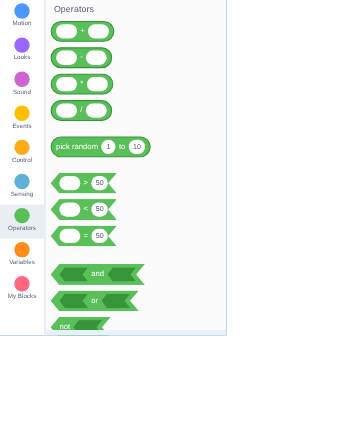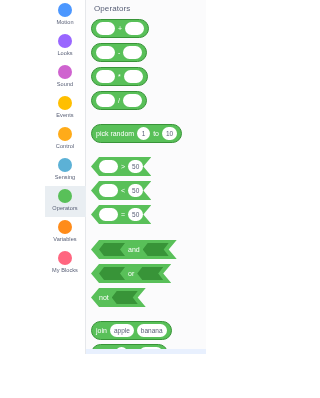--- a/index.html
+++ b/index.html
@@ -3,21 +3,21 @@
 <meta charset="utf-8">
 <style>
   html,body{margin:0;padding:0;}
   body{
     width:206px;height:398px;
     font-family:"Liberation Sans", sans-serif;
     background:#ffffff;
     overflow:hidden;
     position:relative;
   }
-  #app{width:206px;height:354px;display:flex;position:relative;overflow:hidden;background:#0369a1;margin-left:45px;}
+  #app{width:206px;height:305px;display:flex;position:relative;overflow:hidden;background:#0369a1;}
 
   
   .sidebar{
     width:41px;height:398px;background:#ffffff;
     border-right:1px solid #e6e8eb;
     box-sizing:border-box;
     display:flex;flex-direction:column;align-items:center;
     position:relative;flex:0 0 41px;
   }
   .cat{

